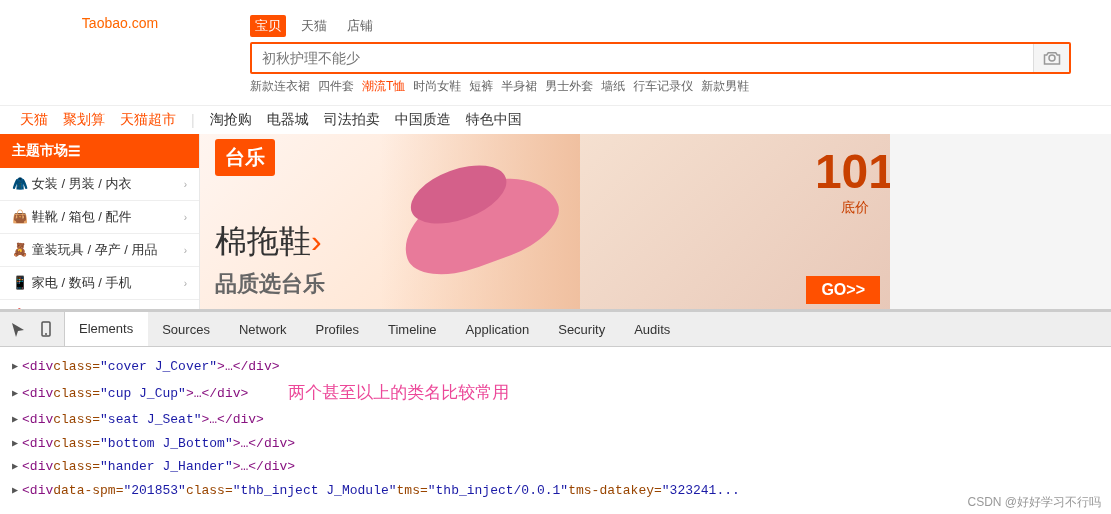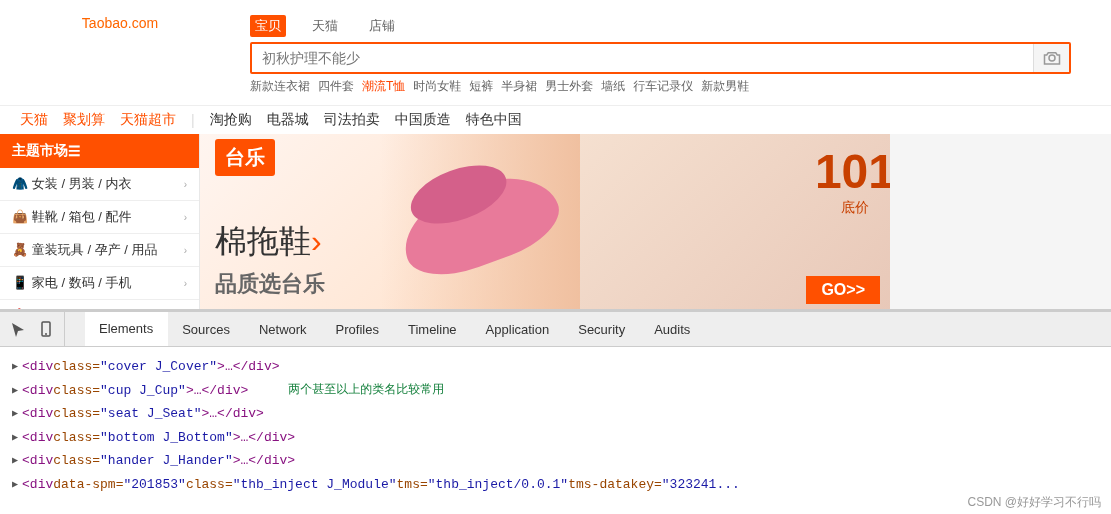--- a/index.html
+++ b/index.html
@@ -38,21 +38,21 @@
       font-size: 14px;
     }
 
     .search-area {
       flex: 1;
       padding: 5px 20px 0 30px;
     }
 
     .search-tabs {
       display: flex;
-      gap: 21px;
+      gap: 10px;
       margin-bottom: 5px;
     }
     .search-tab {
       font-size: 13px;
       color: #666;
       cursor: pointer;
       padding: 2px 5px;
     }
     .search-tab.active {
       background: #ff5000;
@@ -261,21 +261,20 @@
     }
 
     
     .devtools-toolbar {
       display: flex;
       align-items: center;
       background: #eee;
       border-bottom: 1px solid #ccc;
       padding: 0;
       height: 35px;
-      gap: 20px;
     }
     .devtools-icons {
       display: flex;
       align-items: center;
       padding: 0 8px;
       gap: 8px;
       border-right: 1px solid #ccc;
       height: 100%;
     }
     .devtools-icon {
@@ -513,21 +512,21 @@
         <span class="code-val">"cover J_Cover"</span>
         <span class="code-tag">&gt;…&lt;/div&gt;</span>
         <span class="code-comment"></span>
       </div>
       <div class="code-line">
         <span class="code-triangle">▶</span>
         <span class="code-tag">&lt;div </span>
         <span class="code-attr">class=</span>
         <span class="code-val">"cup J_Cup"</span>
         <span class="code-tag">&gt;…&lt;/div&gt;</span>
-        <span class="code-comment-red" style="margin-left:40px; color:#15803d; font-size:12px;">两个甚至以上的类名比较常用</span>
+        <span class="code-comment-red" style="margin-left:40px; color:#ec4899; font-size:17px;">两个甚至以上的类名比较常用</span>
       </div>
       <div class="code-line">
         <span class="code-triangle">▶</span>
         <span class="code-tag">&lt;div </span>
         <span class="code-attr">class=</span>
         <span class="code-val">"seat J_Seat"</span>
         <span class="code-tag">&gt;…&lt;/div&gt;</span>
       </div>
       <div class="code-line">
         <span class="code-triangle">▶</span>

